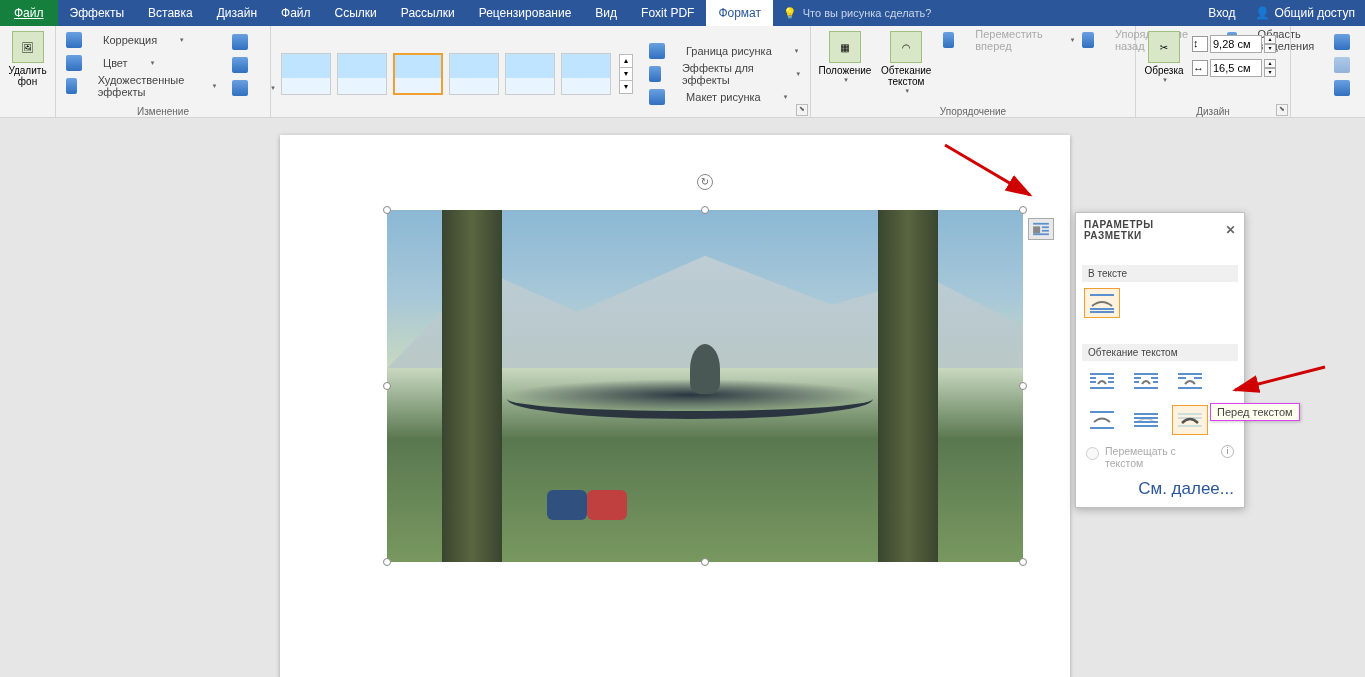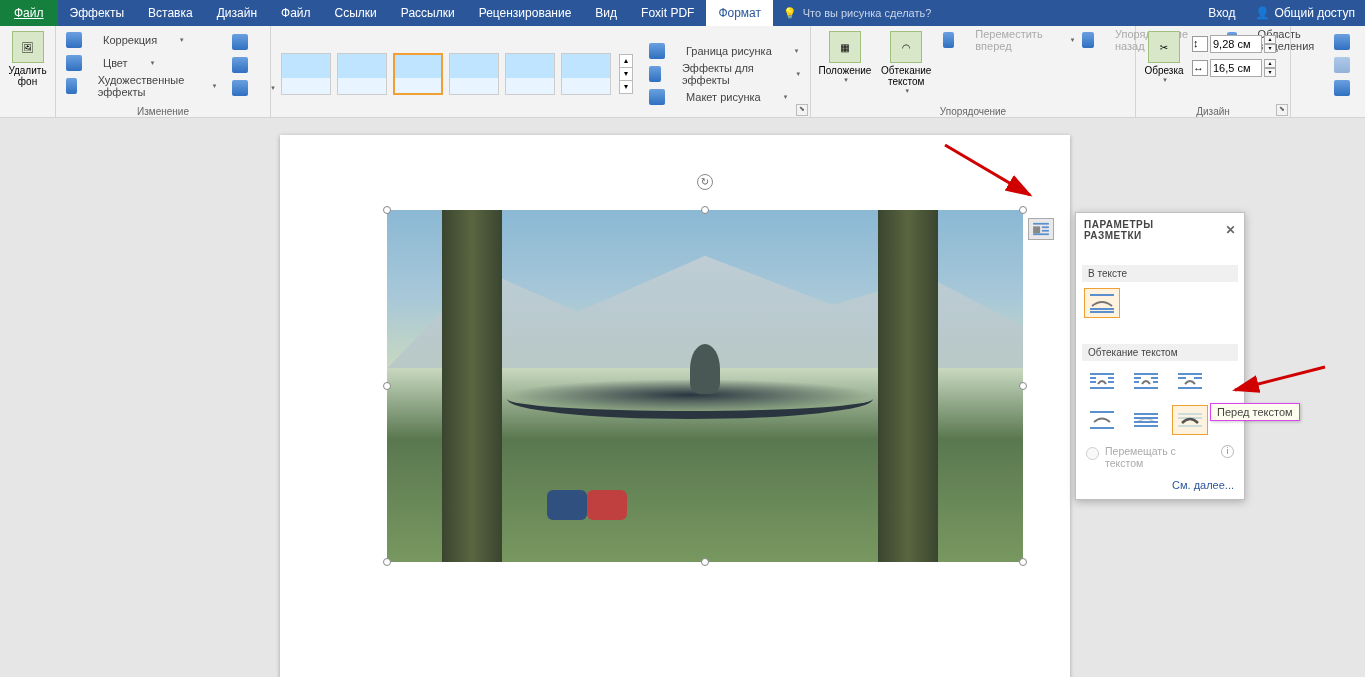--- a/index.html
+++ b/index.html
@@ -68,21 +68,21 @@
 .fly-title { font-size: 10px; font-weight: bold; color: #444; letter-spacing: 0.5px; display: flex; justify-content: space-between; align-items: center; padding: 0 2px 4px 2px; gap: 36px; }
 .fly-title .x { cursor: pointer; font-size: 12px; color: #666; }
 .fly-section { background: #f0f0f0; padding: 3px 6px; font-size: 10px; color: #444; margin-top: 20px; }
 .fly-grid { display: flex; flex-wrap: wrap; padding: 6px 2px; gap: 8px; }
 .wrap-opt { width: 36px; height: 30px; border: 1px solid transparent; cursor: pointer; display: flex; align-items: center; justify-content: center; position: relative; }
 .wrap-opt.sel { border: 1px solid #f0a030; background: #fff3e0; }
 .wrap-opt.hover { border: 1px solid #f0a030; background: #fff3e0; }
 .wrap-opt svg { width: 28px; height: 22px; }
 .fly-radio { display: flex; align-items: flex-start; gap: 6px; padding: 4px 4px; color: #aaa; font-size: 10.5px; }
 .fly-radio input { margin-top: 2px; }
-.fly-more { text-align: right; padding: 6px 4px 0 4px; font-size: 11px; }
+.fly-more { text-align: right; padding: 6px 4px 0 4px; font-size: 17px; }
 .fly-more a { color: #2b579a; cursor: pointer; }
 .info-ico { float: right; width: 13px; height: 13px; border: 1px solid #bbb; border-radius: 50%; font-size: 9px; text-align: center; line-height: 11px; color: #888; }
 
 .tooltip { position: absolute; left: 1170px; top: 403px; background: #fffff0; border: 1px solid #d946ef; padding: 2px 6px; font-size: 11px; color: #444; box-shadow: 1px 1px 3px rgba(0,0,0,0.2); margin-left: 40px; }
 
 .arrow { position: absolute; pointer-events: none; }
 .arrow svg { overflow: visible; }
 </style>
 </head>
 <body>

